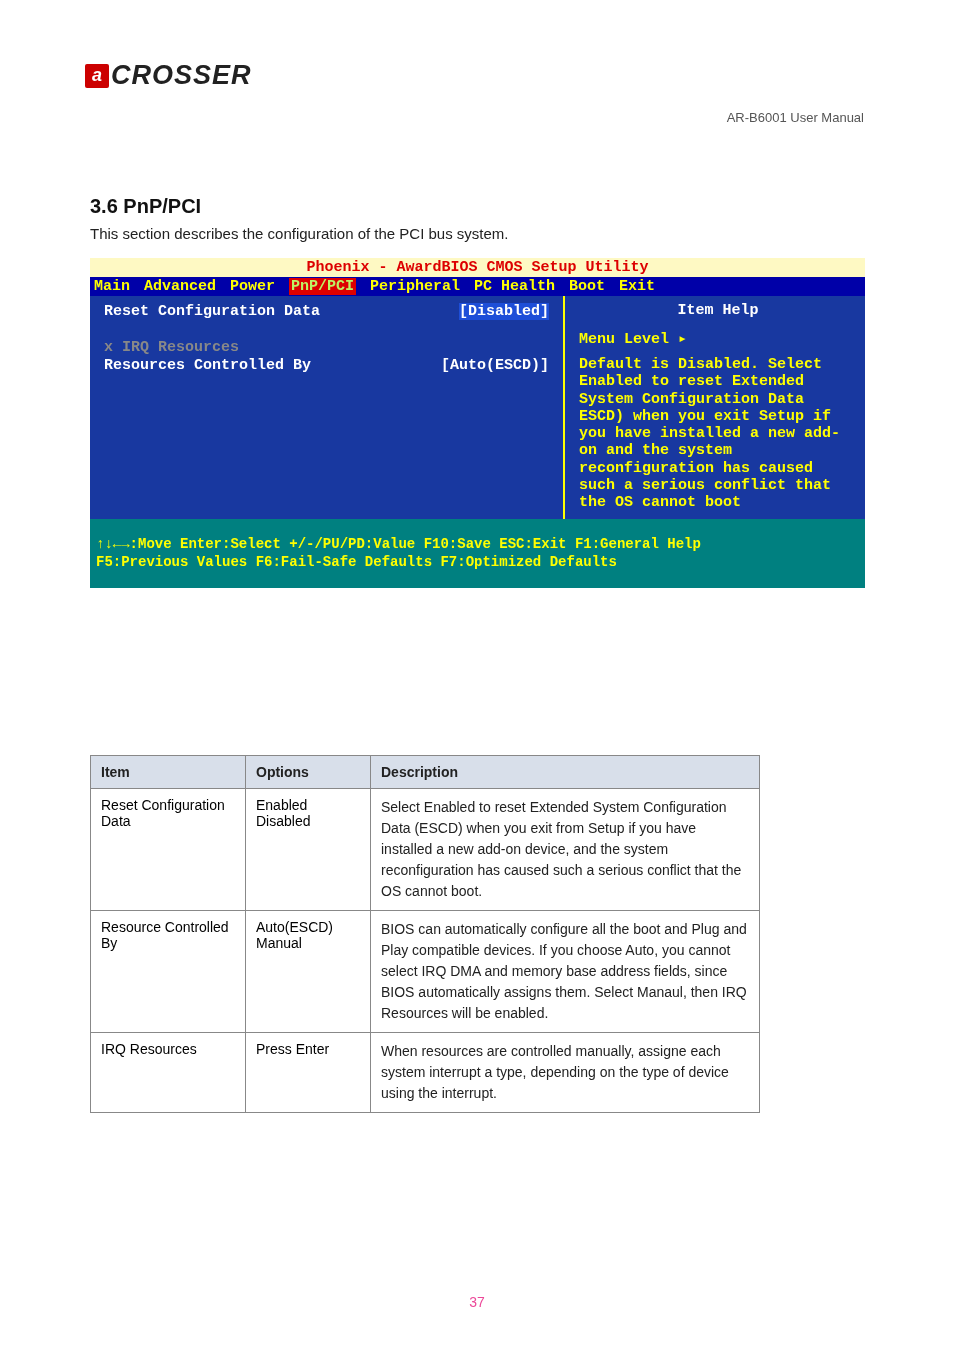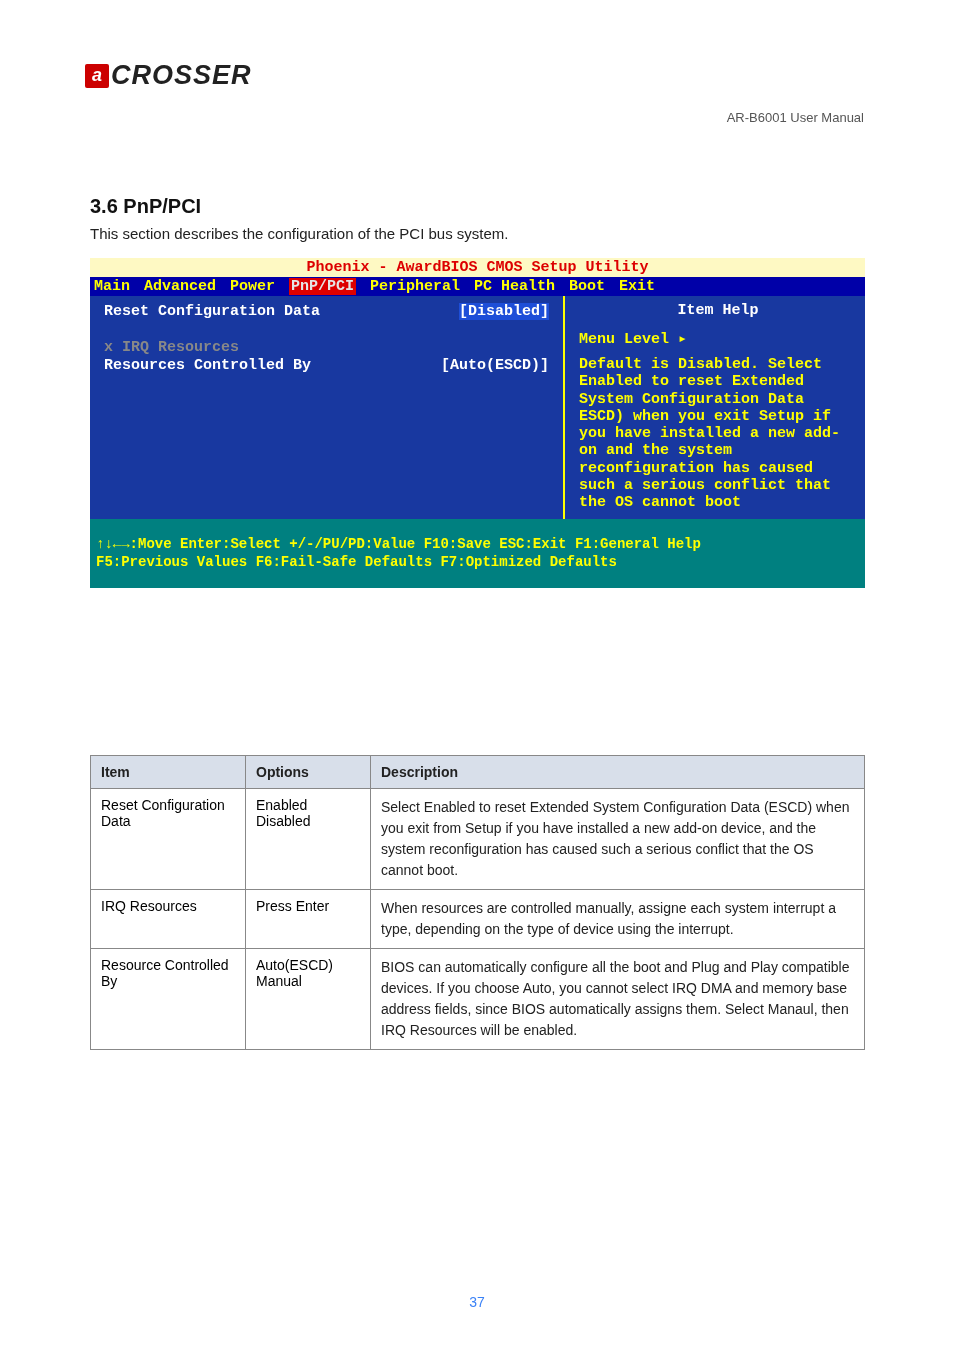--- a/index.html
+++ b/index.html
@@ -8,43 +8,43 @@
   .logo-box { width: 24px; height: 24px; background: #c00; border-radius: 2px; display: flex; align-items: center; justify-content: center; margin-right: 2px; }
   .logo-a { color: #fff; font-weight: bold; font-style: italic; font-size: 18px; }
   .logo-text { font-weight: bold; font-style: italic; font-size: 27px; letter-spacing: 1px; color: #222; }
   .page-header { position: absolute; top: 110px; left: 0; right: 0; text-align: right; padding-right: 90px; font-size: 13px; color: #555; }
   .section-title { position: absolute; top: 195px; left: 90px; font-size: 20px; font-weight: bold; color: #111; }
   .subtitle { position: absolute; top: 225px; left: 90px; font-size: 15px; color: #222; }
 
   .bios { position: absolute; top: 258px; left: 90px; width: 775px; font-family: "Courier New", monospace; font-size: 15px; font-weight: bold; }
   .bios-title { background: #fef9c3; color: #d00; text-align: center; padding: 1px 17px; }
   .bios-menu { background: #0000a8; color: #ff0; padding: 1px 0 1px 4px; display: flex; gap: 14px; }
-  .bios-menu .sel { background: #d00; color: #e5e5e5; padding: 0 2px; }
+  .bios-menu .sel { background: #d00; color: #bef264; padding: 0 2px; }
   .bios-body { display: flex; background: #1838a0; }
   .bios-left { flex: 1.6; padding: 6px 14px 120px 14px; color: #fff; position: relative; }
   .bios-right { flex: 1; border-left: 2px solid #ff0; padding: 6px 8px 8px 14px; color: #ff0; }
   .bios-row { display: flex; margin: 1px 0; }
   .bios-label { flex: 1; }
   .bios-val { color: #fff; }
   .bios-val.sel { background: #1d4ed8; }
   .bios-footer { background: #008080; color: #ff0; padding: 16px 6px; font-size: 14px; line-height: 1.3; }
   .bios-right-top { color: #fff; text-align: center; font-size: 15px; margin-bottom: 10px; }
   .bios-right-level { color: #ff0; margin-bottom: 8px; }
   .bios-right-help { color: #ff0; line-height: 1.15; }
   .grey { color: #888; }
   .bios-title span { color: #d00; }
 
-  .tbl { position: absolute; top: 755px; left: 90px; width: 775px; border-collapse: collapse; font-size: 14px; }
+  .tbl { position: absolute; top: 755px; left: 90px; width: 670px; border-collapse: collapse; font-size: 14px; }
   .tbl th, .tbl td { border: 1px solid #888; padding: 8px 10px; vertical-align: top; text-align: left; }
   .tbl th { background: #d8dfea; font-weight: bold; color: #222; }
   .tbl td.c1 { width: 155px; }
   .tbl td.c2 { width: 125px; }
   .tbl td.c3 { color: #222; line-height: 1.5; }
 
-  .page-num { position: absolute; bottom: 40px; left: 0; right: 0; text-align: center; font-size: 14px; color: #3b82f6; }
+  .page-num { position: absolute; bottom: 40px; left: 0; right: 0; text-align: center; font-size: 14px; color: #ec4899; }
 </style>
 </head>
 <body>
 
 <div class="logo">
   <div class="logo-box">
       <span class="logo-a">a</span>
     </div>
   <span class="logo-text">CROSSER</span>
 </div>
@@ -102,26 +102,26 @@
       </tr>
     </thead>
   <tbody id="tbl-body">
       <tr>
         <td class="c1">Reset Configuration Data</td>
         <td class="c2" style="white-space: pre-line;">Enabled
 Disabled</td>
         <td class="c3">Select Enabled to reset Extended System Configuration Data (ESCD) when you exit from Setup if you have installed a new add-on device, and the system reconfiguration has caused such a serious conflict that the OS cannot boot.</td>
       </tr>
       <tr>
-        <td class="c1">IRQ Resources</td>
-        <td class="c2" style="white-space: pre-line;">Press Enter</td>
-        <td class="c3">When resources are controlled manually, assigne each system interrupt a type, depending on the type of device using the interrupt.</td>
-      </tr>
-      <tr>
         <td class="c1">Resource Controlled By</td>
         <td class="c2" style="white-space: pre-line;">Auto(ESCD)
 Manual</td>
         <td class="c3">BIOS can automatically configure all the boot and Plug and Play compatible devices. If you choose Auto, you cannot select IRQ DMA and memory base address fields, since BIOS automatically assigns them. Select Manaul, then IRQ Resources will be enabled.</td>
+      </tr>
+      <tr>
+        <td class="c1">IRQ Resources</td>
+        <td class="c2" style="white-space: pre-line;">Press Enter</td>
+        <td class="c3">When resources are controlled manually, assigne each system interrupt a type, depending on the type of device using the interrupt.</td>
       </tr>
     </tbody>
 </table>
 
 <div class="page-num">37</div>
 
 </body></html>

